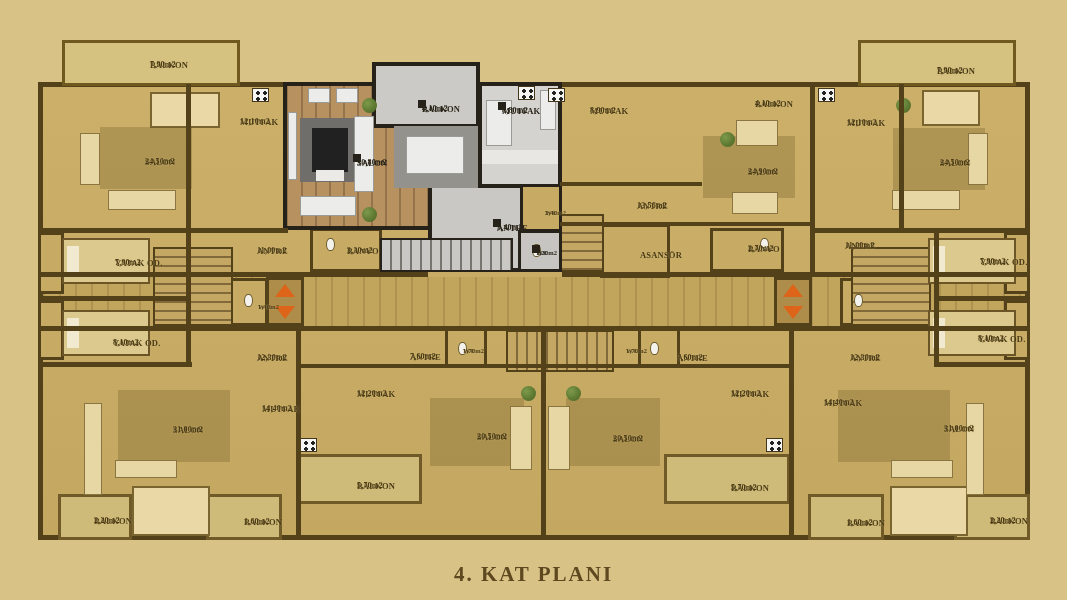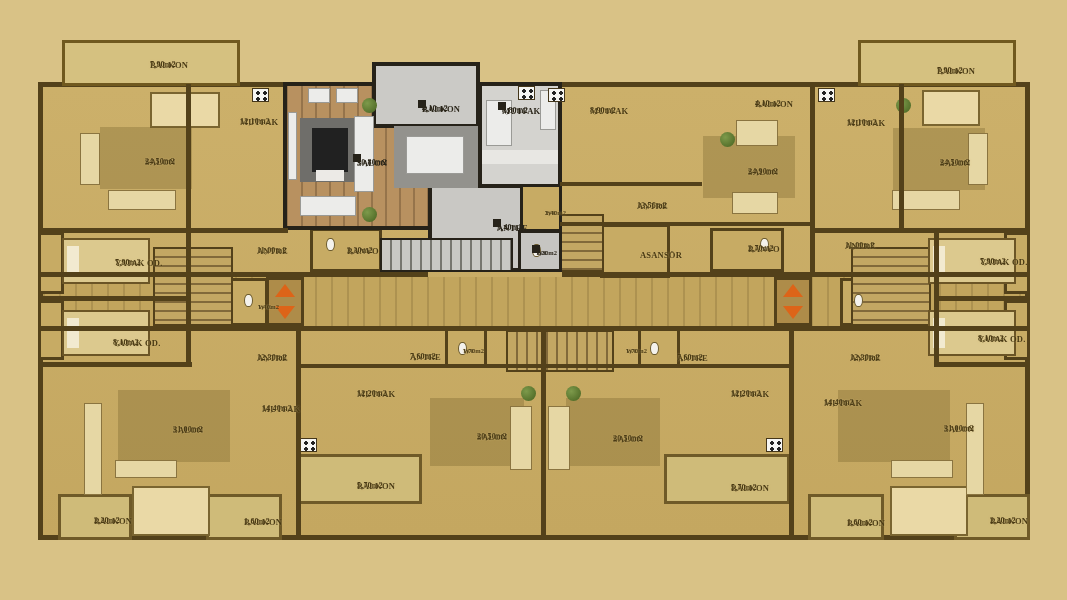--- a/index.html
+++ b/index.html
@@ -374,13 +374,14 @@
       <div class="room-label small" style="left: 545px; top: 209px;">
         <div class="rn">WC</div>
         <div class="ra">2,40m2</div>
       </div>
       <div class="room-label hl small" style="left: 536px; top: 249px;">
         <div class="rn">WC</div>
         <div class="ra">1,20m2</div>
       </div>
     </div>
 
+  <div class="title">4. KAT PLANI</div>
 </div>
 
 </body></html>

